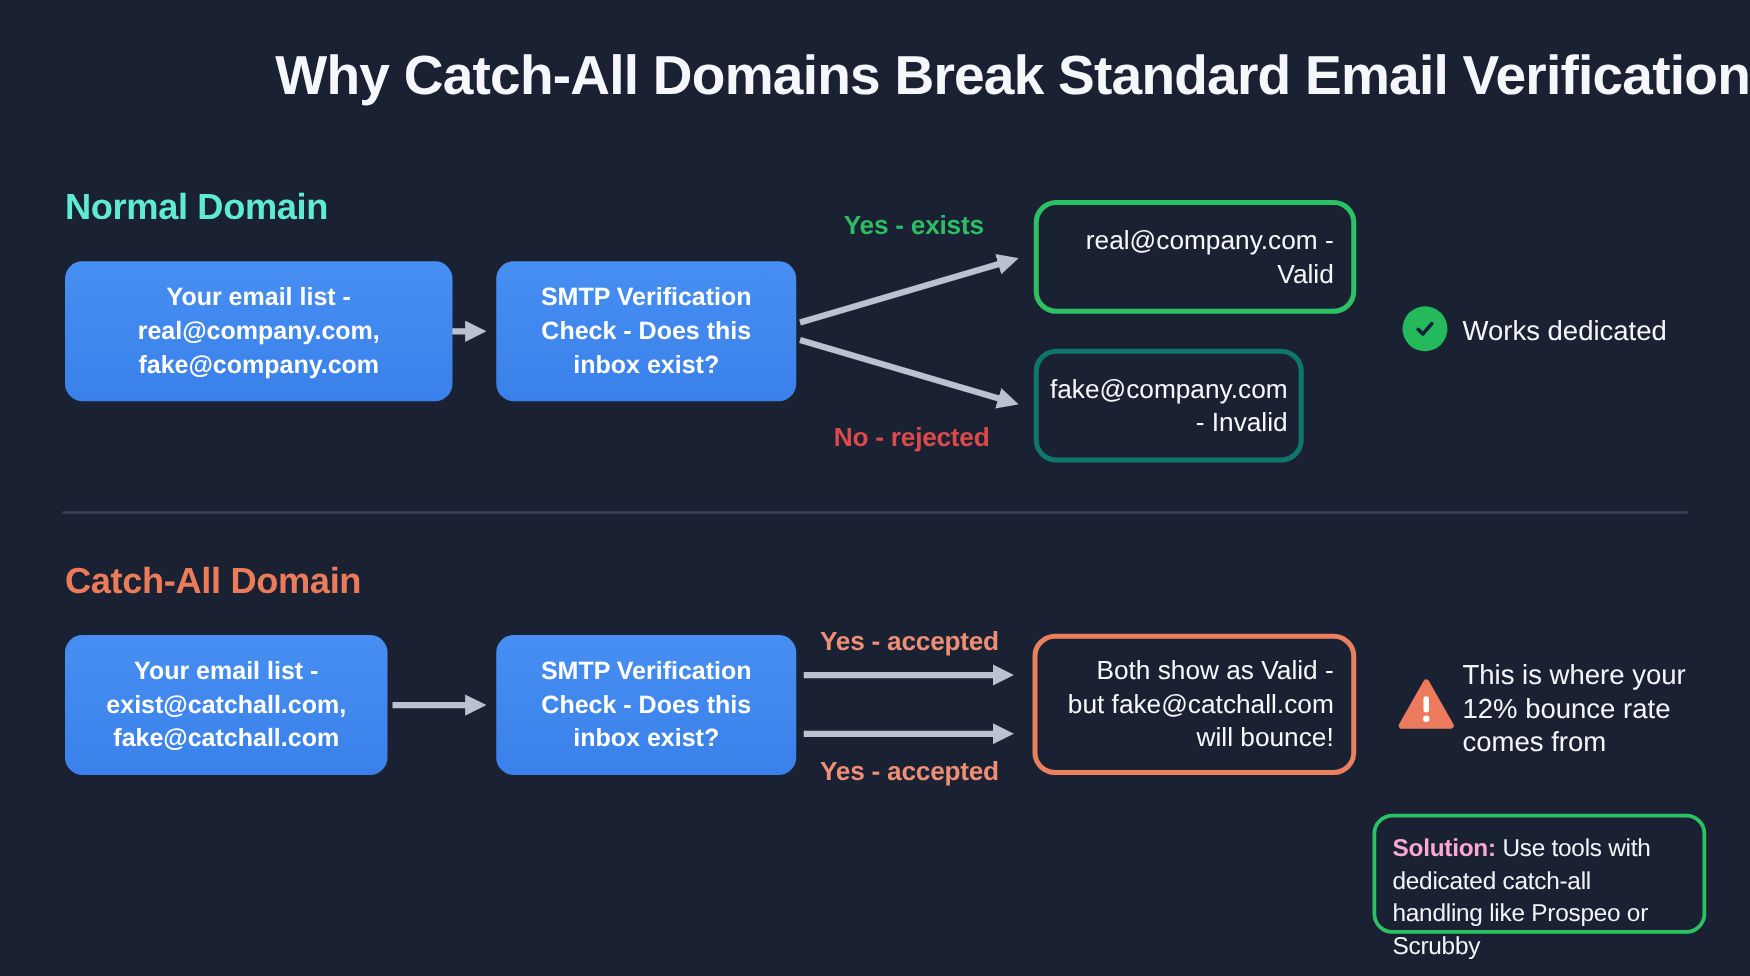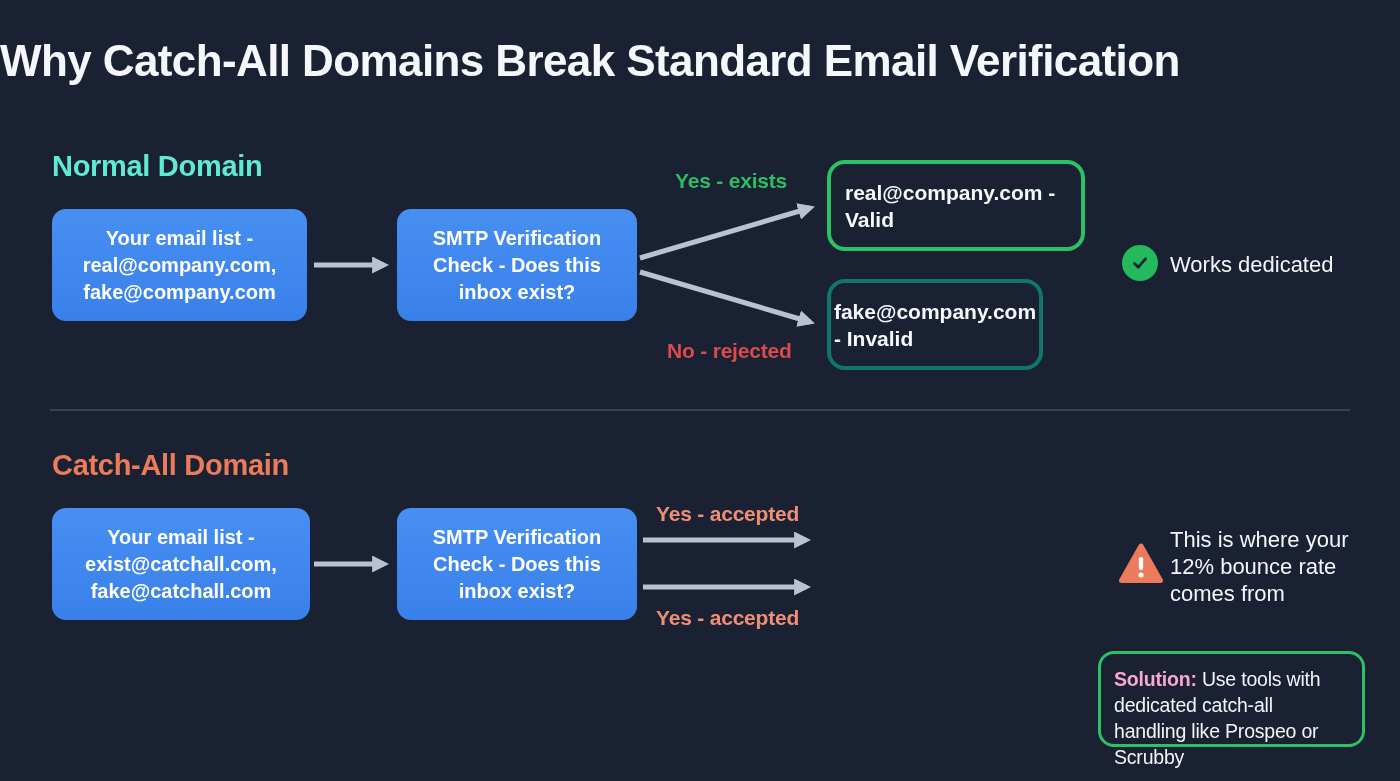--- a/index.html
+++ b/index.html
@@ -7,21 +7,21 @@
     position: relative;
     width: 1400px;
     height: 781px;
     background: #1a2133;
     font-family: "Liberation Sans", sans-serif;
     overflow: hidden;
   }
   .abs { position: absolute; }
   .title {
     left: 0; right: 0; top: 36px;
-    text-align: left;
+    text-align: right;
     font-size: 44px;
     font-weight: 700;
     color: #f5f7fa;
     letter-spacing: -0.6px;
   }
   .section-heading {
     font-size: 29px;
     font-weight: 700;
     letter-spacing: -0.3px;
   }
@@ -34,33 +34,33 @@
     font-weight: 700;
     font-size: 20px;
     line-height: 27px;
     display: flex;
     align-items: center;
     justify-content: center;
     text-align: center;
     padding: 0 14px;
     box-sizing: border-box;
   }
-  .box-input-normal  { left: 52px;  top: 209px; width: 255px; height: 112px; }
+  .box-input-normal  { left: 52px;  top: 209px; width: 310px; height: 112px; }
   .box-smtp-normal   { left: 397px; top: 209px; width: 240px; height: 112px; }
   .box-input-catch   { left: 52px;  top: 508px; width: 258px; height: 112px; }
   .box-smtp-catch    { left: 397px; top: 508px; width: 240px; height: 112px; }
   .outline-box {
     border-radius: 18px;
     display: flex;
     align-items: center;
     justify-content: center;
-    text-align: left;
+    text-align: right;
     color: #f6f8fa;
     font-size: 21px;
-    font-weight: 700;
+    font-weight: 400;
     line-height: 27px;
     padding: 0 14px;
     box-sizing: border-box;
   }
   .box-valid   { left: 827px; top: 160px; width: 258px; height: 91px;  border: 4px solid #2cc263; }
   .box-invalid { left: 827px; top: 279px; width: 216px; height: 91px;  border: 4px solid #0f766e; }
   .box-bounce  { left: 826px; top: 507px; width: 259px; height: 113px; border: 4px solid #e9815f; }
   .flow-label {
     font-size: 21px;
     font-weight: 600;
@@ -170,20 +170,21 @@
 
   <div class="abs section-heading heading-catchall">Catch-All Domain</div>
 
   <div class="abs bluebox box-input-catch">Your email list - exist@catchall.com, fake@catchall.com</div>
 
   <div class="abs bluebox box-smtp-catch">SMTP Verification Check - Does this inbox exist?</div>
 
   <div class="abs flow-label lbl-yes-top">Yes - accepted</div>
   <div class="abs flow-label lbl-yes-bottom">Yes - accepted</div>
 
+  <div class="abs outline-box box-bounce">Both show as Valid - but fake@catchall.com will bounce!</div>
 
   <div class="abs warning-icon">
     <svg width="46" height="42" viewBox="0 0 46 42">
       <path d="M23 3 L42.5 37.5 L3.5 37.5 Z" fill="#ec7a5c" stroke="#ec7a5c" stroke-width="5" stroke-linejoin="round"></path>
       <rect x="20.8" y="14" width="4.4" height="13" rx="2.2" fill="#ffffff"></rect>
       <circle cx="23" cy="32" r="2.6" fill="#ffffff"></circle>
     </svg>
   </div>
   <div class="abs warning-text">This is where your 12% bounce rate comes from</div>
 

